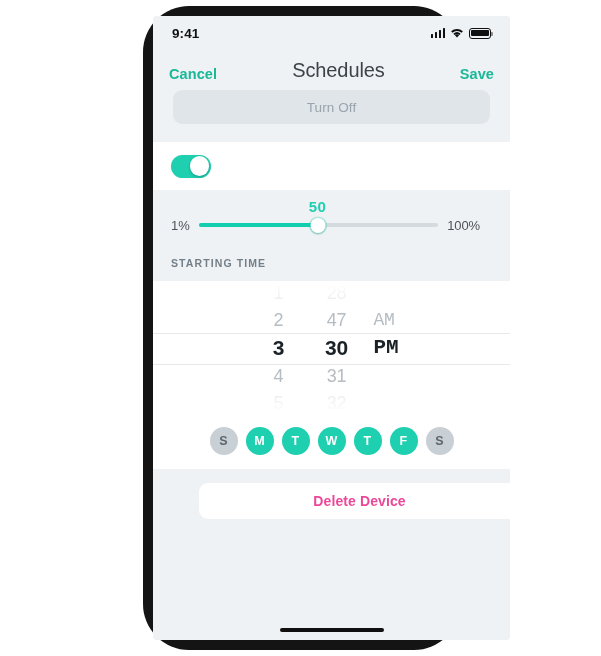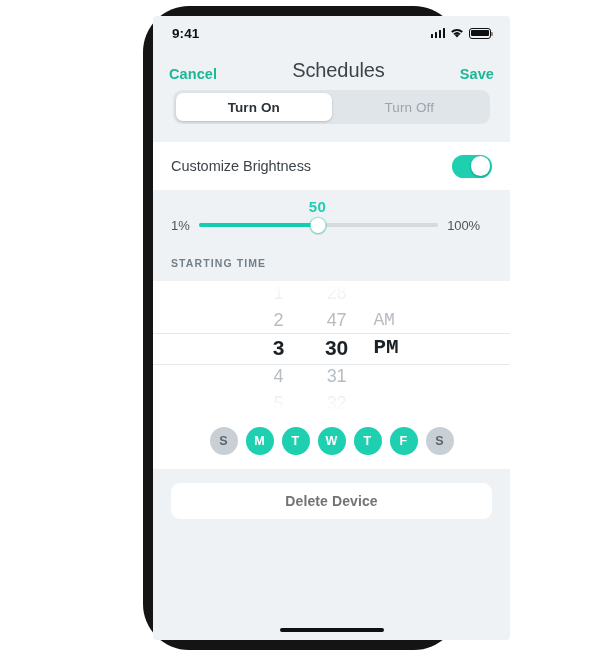--- a/index.html
+++ b/index.html
@@ -359,26 +359,27 @@
   }
   .delete-btn {
     background: #ffffff;
     border-radius: 9px;
     height: 36px;
     display: flex;
     align-items: center;
     justify-content: center;
     font-size: 14px;
     font-weight: bold;
-    color: #737373;
+    color: #ec4899;
     cursor: pointer;
     letter-spacing: 0.1px;
     border: none;
     width: 100%;
     font-family: inherit;
+    margin-left: 28px;
   }
 
   
   .home-area {
     background: #eef2f5;
     flex: 1;
     display: flex;
     align-items: flex-end;
     justify-content: center;
     padding-bottom: 8px;
@@ -429,27 +430,25 @@
       </div>
 
       <div class="nav-bar">
         <button class="nav-link">Cancel</button>
         <span class="nav-title">Schedules</span>
         <button class="nav-link">Save</button>
       </div>
 
       <div class="segment-wrap">
         <div class="segment">
-          <div class="segment-item active">Turn On</div>
           <div class="segment-item">Turn Off</div>
         </div>
       </div>
 
       <div class="row-white brightness-row">
-        <span class="brightness-label">Customize Brightness</span>
         <div class="toggle">
           <span class="knob"></span>
         </div>
       </div>
 
       <div class="row-gray slider-block">
         <div class="slider-value">50</div>
         <div class="slider-line">
           <span class="slider-cap">1%</span>
           <div class="slider-track">

